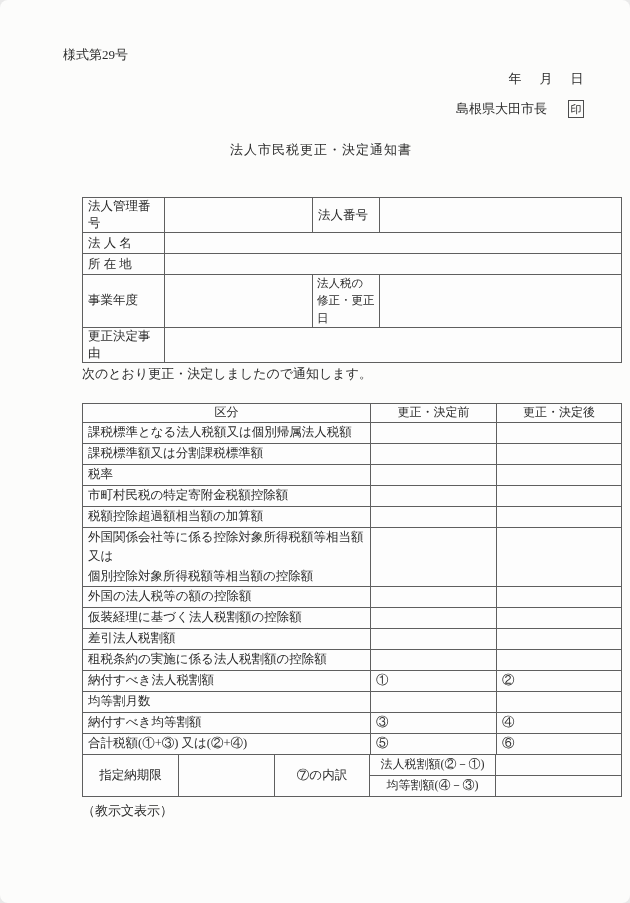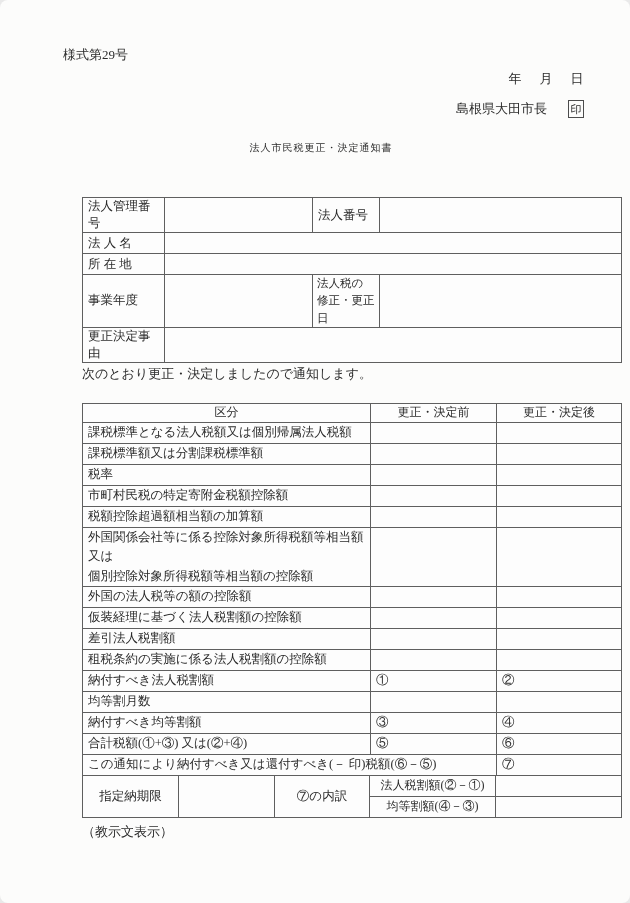--- a/index.html
+++ b/index.html
@@ -29,21 +29,21 @@
   }
   .seal-box{
     display:inline-flex;align-items:center;justify-content:center;
     width:14px;height:16px;
     border:1px solid #4c4c4c;
     font-size:11px;line-height:1;
   }
   .title{
     position:absolute;left:0;right:0;top:141px;
     margin:0;text-align:center;
-    font-size:10px;font-weight:normal;letter-spacing:1px;padding-left:12px;
+    font-size:13px;font-weight:normal;letter-spacing:1px;padding-left:12px;
   }
   .content{
     position:absolute;left:46px;top:197px;width:539px;padding-left:36px;
   }
   table{
     border-collapse:collapse;table-layout:fixed;width:539px;
   }
   td,th{
     border:1px solid #5f5f5f;
     font-size:12.5px;font-weight:normal;
@@ -206,24 +206,20 @@
         <tr>
           <td>納付すべき均等割額</td>
           <td>③</td>
           <td>④</td>
         </tr>
         <tr>
           <td>合計税額(①+③) 又は(②+④)</td>
           <td>⑤</td>
           <td>⑥</td>
         </tr>
-        <tr>
-          <td colspan="2">この通知により納付すべき又は還付すべき(－ 印)税額(⑥－⑤)</td>
-          <td>⑦</td>
-        </tr>
       </tbody>
     </table>
 
     <table class="bottom-table">
       <colgroup>
         <col style="width:96px">
           <col style="width:96px">
           <col style="width:95px">
           <col style="width:126px">
           <col style="width:126px">

